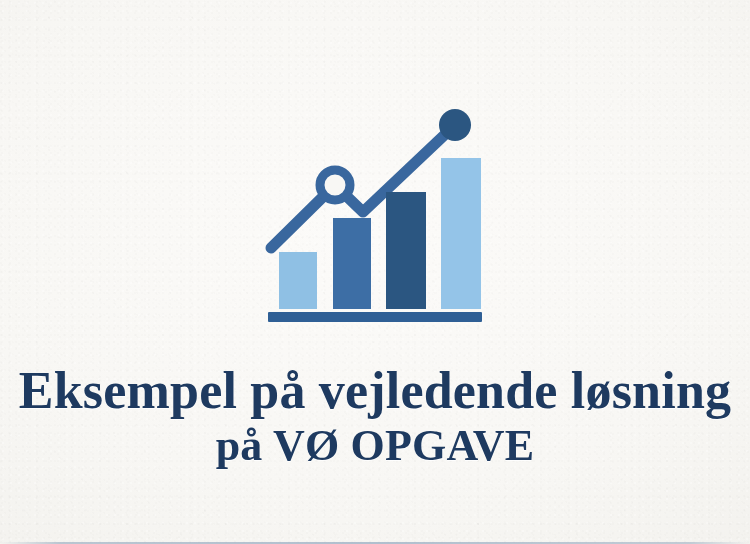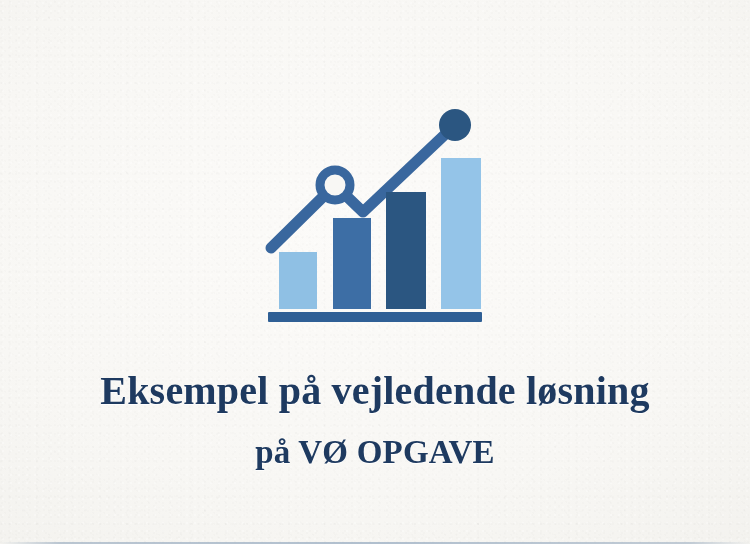--- a/index.html
+++ b/index.html
@@ -86,27 +86,27 @@
   }
   .title-line {
     color: #1e3a60;
     font-family: "Liberation Serif", serif;
     font-weight: bold;
     letter-spacing: .2px;
     white-space: nowrap;
     text-shadow: 0 .5px .6px rgba(255,255,255,.85);
   }
   #title-line-1 {
-    font-size: 40px;
+    font-size: 52px;
     line-height: 50px;
   }
   #title-line-2 {
-    font-size: 33px;
+    font-size: 44px;
     line-height: 50px;
-    margin-top: 11px;
+    margin-top: 5px;
   }
 </style>
 </head>
 <body>
 
 <div id="slide">
 
   <div id="grain"></div>
 
   <div id="chart-icon">

